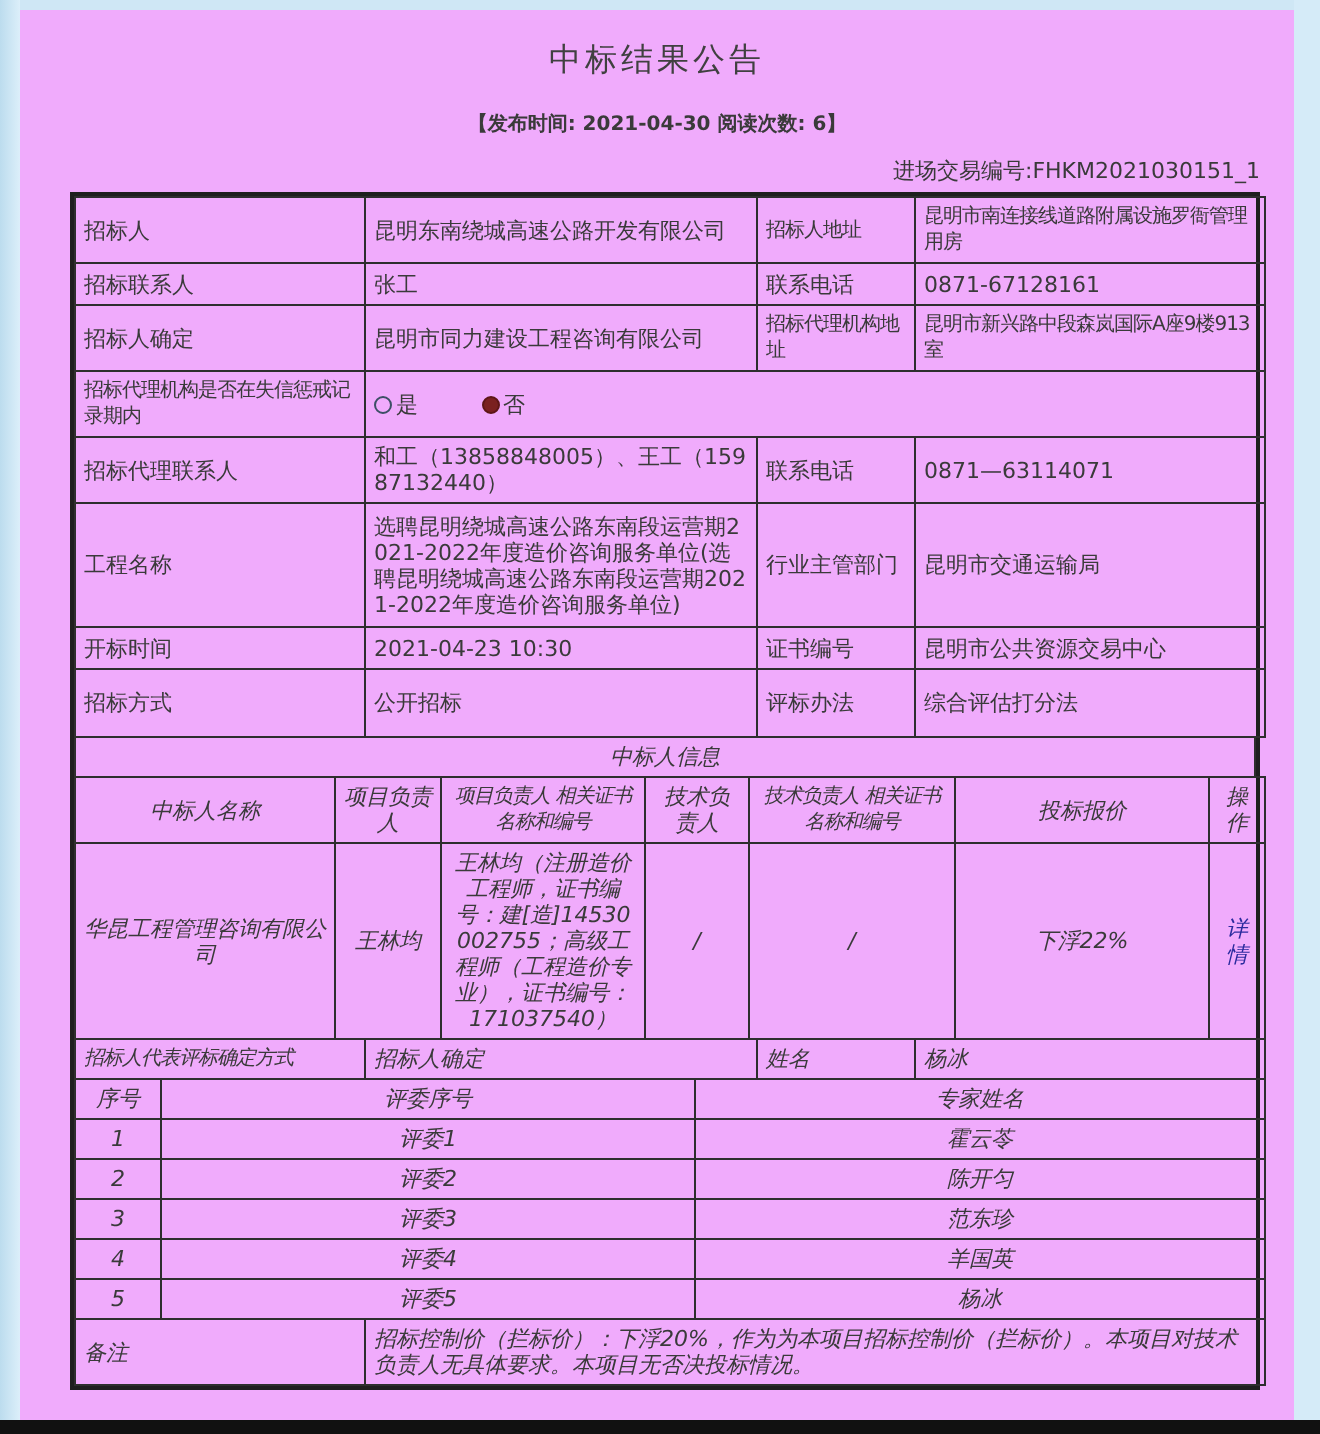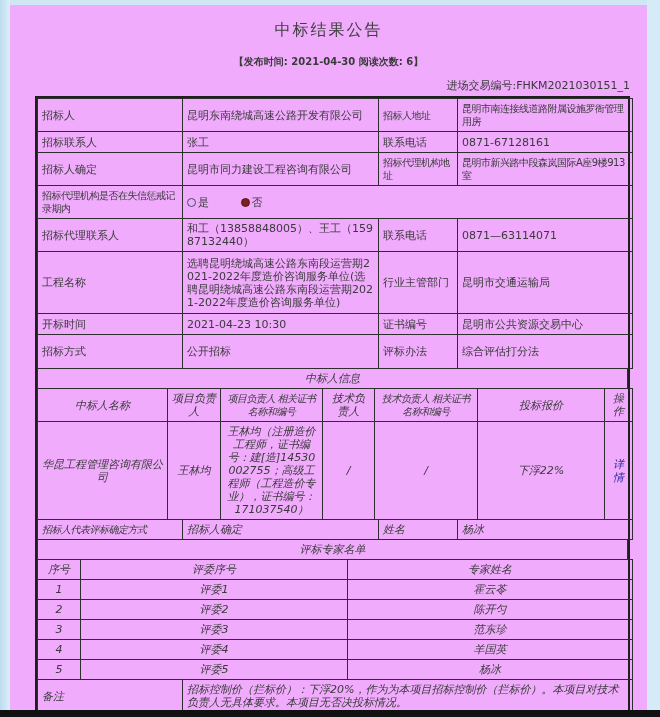--- a/index.html
+++ b/index.html
@@ -177,27 +177,20 @@
           <tr style="height:14px">
         <td class="lab small">招标人代表评标确定方式</td>
         <td class="val">招标人确定</td>
         <td class="lab">姓名</td>
         <td class="val">杨冰</td>
       </tr>
     </tbody>
       </table>
 
     <table>
-      <tbody>
-          <tr class="sechead">
-        <td>评标专家名单</td>
-      </tr>
-    </tbody>
-      </table>
-    <table>
       <colgroup>
           <col style="width:43px">
           <col style="width:267px">
           <col style="width:285px">
         </colgroup>
       <tbody>
           <tr style="height:19px">
         <td class="ctr">序号</td>
         <td class="ctr">评委序号</td>
         <td class="ctr">专家姓名</td>

